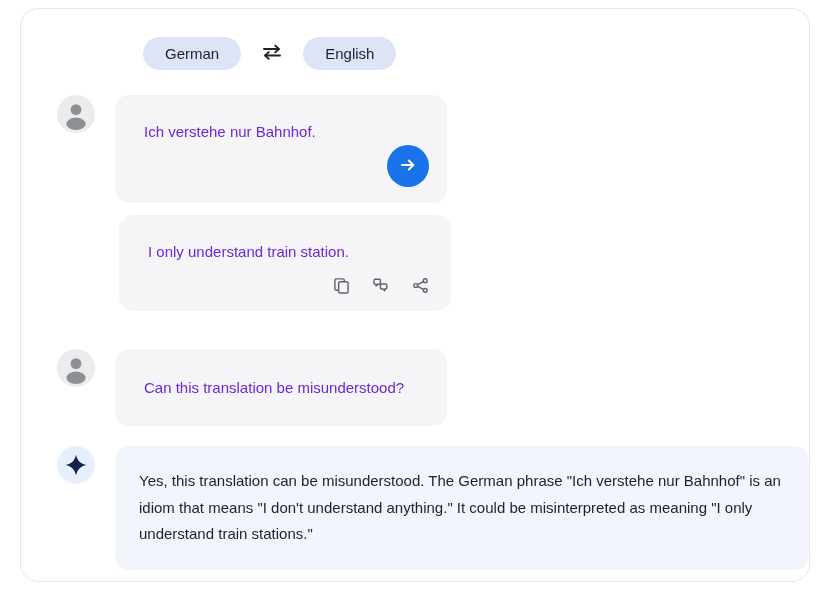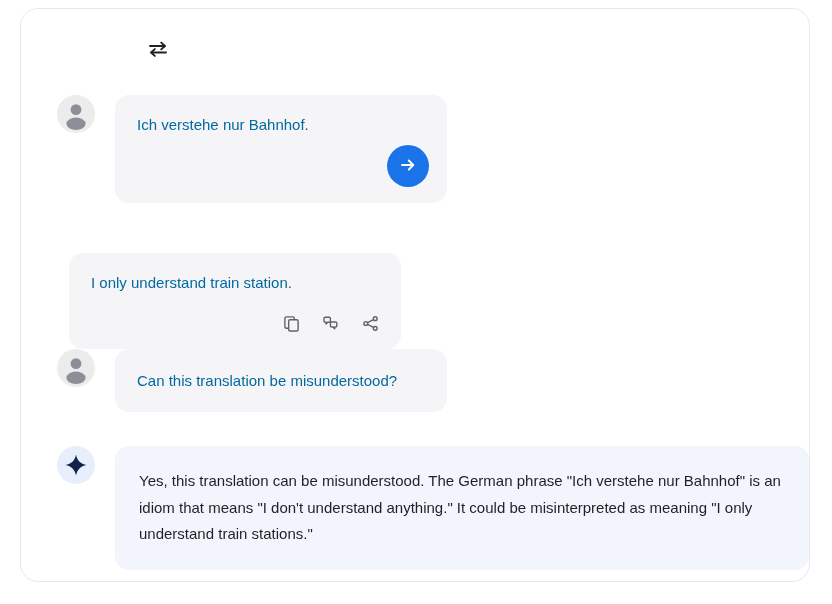--- a/index.html
+++ b/index.html
@@ -84,23 +84,23 @@
   .bubble-user {
     background: #f5f5f7;
     padding: 18px 22px;
   }
   .bubble-ai {
     background: #f2f5fb;
     padding: 22px 24px;
   }
   .msg-text {
     font-size: 15px;
-    color: #0369a1;
+    color: #6d28d9;
     line-height: 1.55;
-    margin: 0;
+    margin: 7px;
   }
   .msg-text-ai {
     font-size: 15px;
     color: #1f2126;
     line-height: 1.78;
     margin: 0;
   }
 
   
   #row-source { left: 36px; top: 86px; }
@@ -121,21 +121,21 @@
     background: #1a73e8;
     border: none;
     cursor: pointer;
     display: flex;
     align-items: center;
     justify-content: center;
     padding: 0;
   }
 
   
-  #row-result { left: 28px; top: 206px; flex-direction: column; }
+  #row-result { left: 40px; top: 206px; }
   #bubble-result {
     width: 332px;
     height: 96px;
     position: relative;
     margin-left: 20px;
     padding: 18px 22px;
   }
   .actions {
     position: absolute;
     right: 20px;
@@ -168,32 +168,34 @@
     width: 694px;
     margin-left: 20px;
   }
 </style>
 </head>
 <body>
 
 <div class="card">
 
   <div class="lang-bar">
+    <button class="chip">German</button>
 
     <button class="swap-btn">
       <span>
         <svg width="22" height="20" viewBox="0 0 22 20" fill="none">
           <path d="M3 7 H17.5" stroke="#1f2126" stroke-width="1.9" stroke-linecap="round"></path>
           <path d="M14.2 3.6 L18 7 L14.2 10.4" stroke="#1f2126" stroke-width="1.9" stroke-linecap="round" stroke-linejoin="round" fill="none"></path>
           <path d="M19 13.5 H4.5" stroke="#1f2126" stroke-width="1.9" stroke-linecap="round"></path>
           <path d="M7.8 10.1 L4 13.5 L7.8 16.9" stroke="#1f2126" stroke-width="1.9" stroke-linecap="round" stroke-linejoin="round" fill="none"></path>
         </svg>
       </span>
     </button>
 
+    <button class="chip">English</button>
   </div>
 
   <div class="row" id="row-source">
     <div class="avatar avatar-user">
       <svg width="38" height="38" viewBox="0 0 38 38">
         <circle cx="19" cy="14.6" r="5.4" fill="#8b9097"></circle>
         <ellipse cx="19" cy="28.8" rx="9.6" ry="6.2" fill="#8b9097"></ellipse>
       </svg>
     </div>
     <div class="bubble bubble-user" id="bubble-source">

